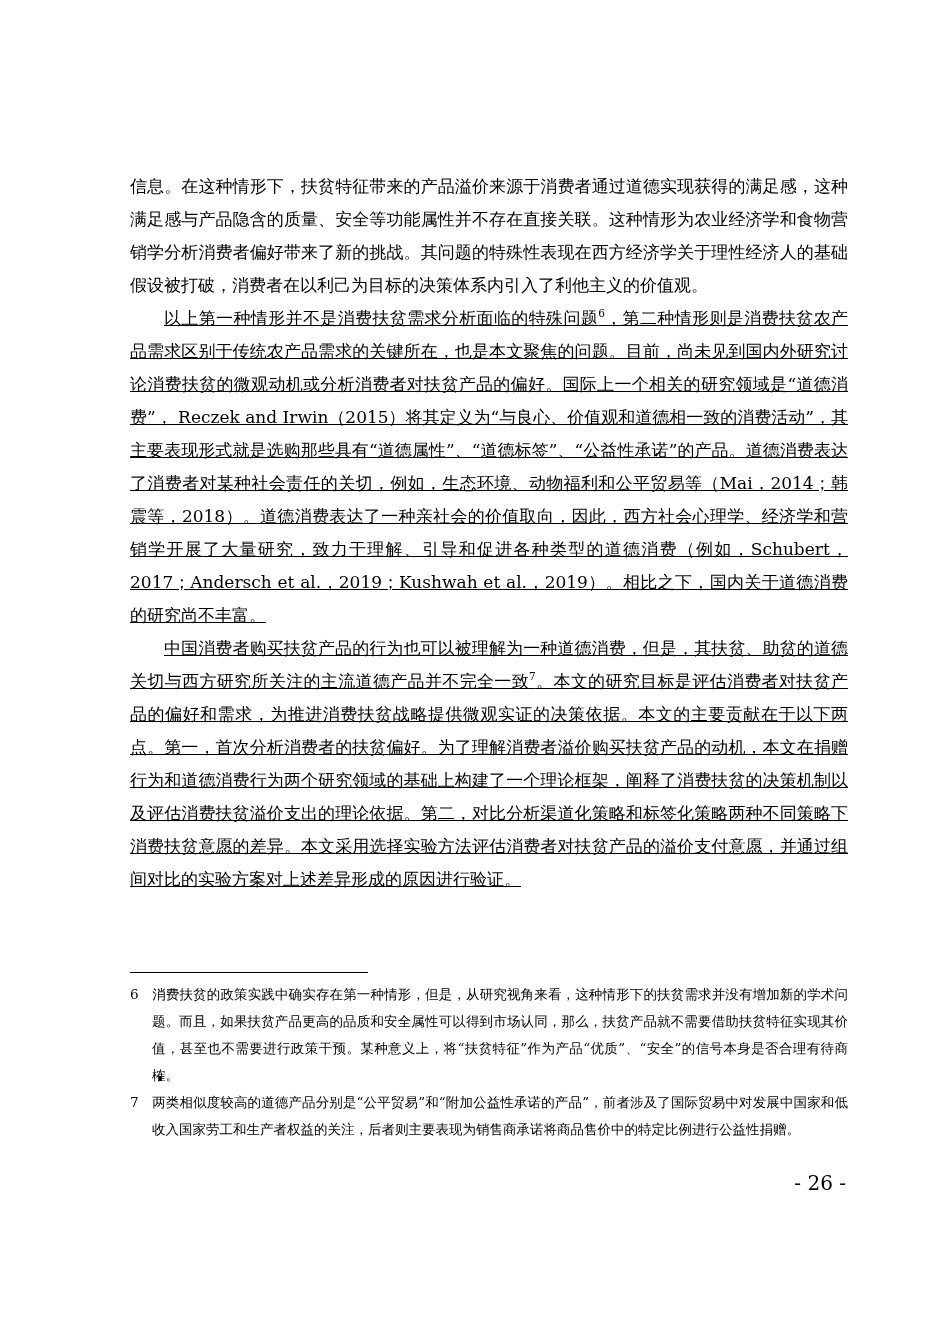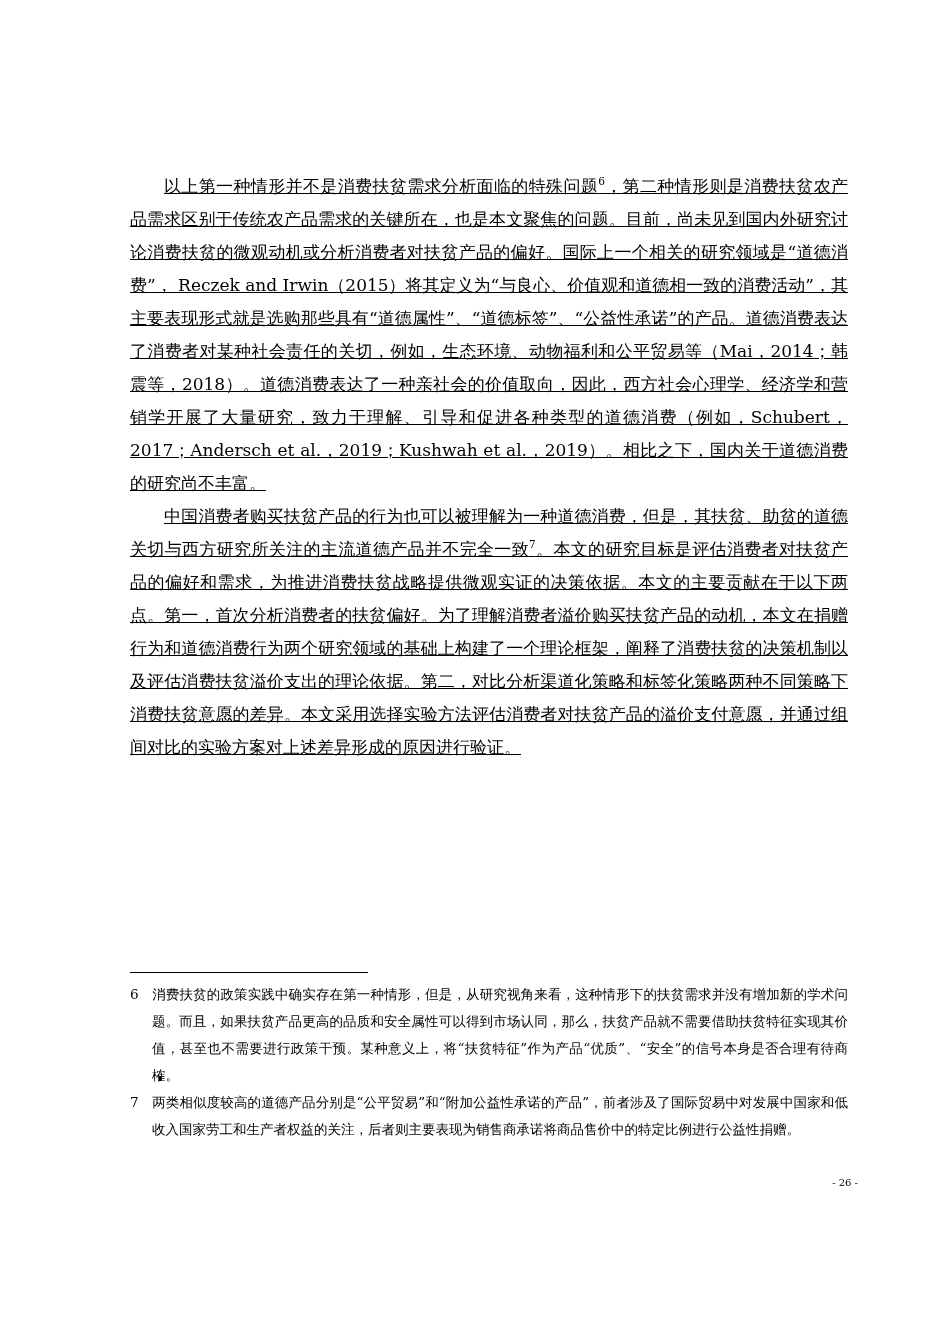--- a/index.html
+++ b/index.html
@@ -62,31 +62,32 @@
     margin: 0;
   }
   .fn-marker {
     display: inline-block;
     width: 22px;
     text-indent: 0;
   }
   .page-number {
     position: absolute;
     top: 1173px;
-    right: 92px;
-    font-size: 10px;
+    right: 104px;
+    font-size: 20px;
     line-height: 20px;
   }
 </style>
 </head>
 <body>
 
 <div class="page">
 
   <div class="body-text">
+      <p class="para">信息。在这种情形下，扶贫特征带来的产品溢价来源于消费者通过道德实现获得的满足感，这种满足感与产品隐含的质量、安全等功能属性并不存在直接关联。这种情形为农业经济学和食物营销学分析消费者偏好带来了新的挑战。其问题的特殊性表现在西方经济学关于理性经济人的基础假设被打破，消费者在以利己为目标的决策体系内引入了利他主义的价值观。</p>
       <p class="para indent">以上第一种情形并不是消费扶贫需求分析面临的特殊问题<sup>6</sup>，第二种情形则是消费扶贫农产品需求区别于传统农产品需求的关键所在，也是本文聚焦的问题。目前，尚未见到国内外研究讨论消费扶贫的微观动机或分析消费者对扶贫产品的偏好。国际上一个相关的研究领域是“道德消费”， Reczek and Irwin（2015）将其定义为“与良心、价值观和道德相一致的消费活动”，其主要表现形式就是选购那些具有“道德属性”、“道德标签”、“公益性承诺”的产品。道德消费表达了消费者对某种社会责任的关切，例如，生态环境、动物福利和公平贸易等（Mai，2014；韩震等，2018）。道德消费表达了一种亲社会的价值取向，因此，西方社会心理学、经济学和营销学开展了大量研究，致力于理解、引导和促进各种类型的道德消费（例如，Schubert，2017；Andersch et al.，2019；Kushwah et al.，2019）。相比之下，国内关于道德消费的研究尚不丰富。</p>
       <p class="para indent">中国消费者购买扶贫产品的行为也可以被理解为一种道德消费，但是，其扶贫、助贫的道德关切与西方研究所关注的主流道德产品并不完全一致<sup>7</sup>。本文的研究目标是评估消费者对扶贫产品的偏好和需求，为推进消费扶贫战略提供微观实证的决策依据。本文的主要贡献在于以下两点。第一，首次分析消费者的扶贫偏好。为了理解消费者溢价购买扶贫产品的动机，本文在捐赠行为和道德消费行为两个研究领域的基础上构建了一个理论框架，阐释了消费扶贫的决策机制以及评估消费扶贫溢价支出的理论依据。第二，对比分析渠道化策略和标签化策略两种不同策略下消费扶贫意愿的差异。本文采用选择实验方法评估消费者对扶贫产品的溢价支付意愿，并通过组间对比的实验方案对上述差异形成的原因进行验证。</p>
     </div>
 
   <div class="footnote-section">
     <div class="footnote-rule"></div>
     <div class="footnote-list">
         <div class="footnote"><span class="fn-marker">6</span>消费扶贫的政策实践中确实存在第一种情形，但是，从研究视角来看，这种情形下的扶贫需求并没有增加新的学术问题。而且，如果扶贫产品更高的品质和安全属性可以得到市场认同，那么，扶贫产品就不需要借助扶贫特征实现其价值，甚至也不需要进行政策干预。某种意义上，将“扶贫特征”作为产品“优质”、“安全”的信号本身是否合理有待商榷。</div>
         <div class="footnote"><span class="fn-marker">7</span>两类相似度较高的道德产品分别是“公平贸易”和“附加公益性承诺的产品”，前者涉及了国际贸易中对发展中国家和低收入国家劳工和生产者权益的关注，后者则主要表现为销售商承诺将商品售价中的特定比例进行公益性捐赠。</div>
       </div>

